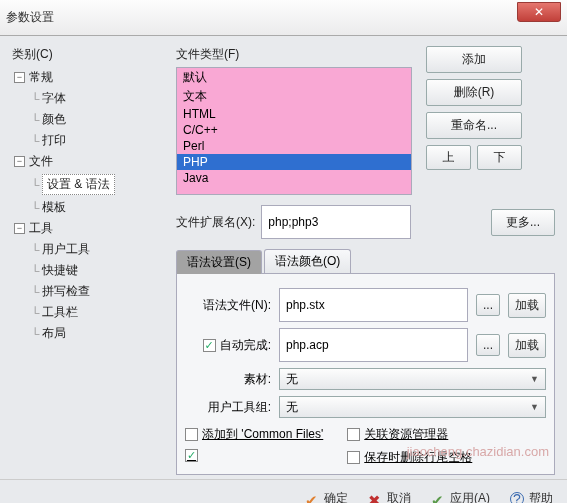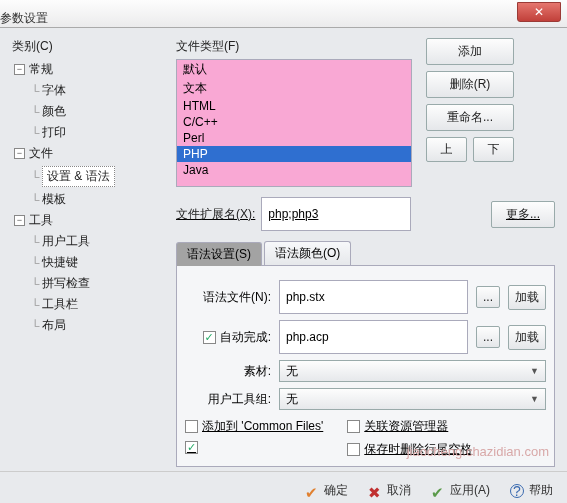--- a/index.html
+++ b/index.html
@@ -1,38 +1,38 @@
 <!DOCTYPE html>
 <html><head>
 <meta charset="utf-8">
 <style>
 * { box-sizing: border-box; margin: 0; padding: 0; font-family: "Microsoft YaHei", "SimSun", sans-serif; font-size: 12px; }
 body { background: #e8eaed; width: 567px; height: 503px; overflow: hidden; }
-.titlebar { height: 28px; background: linear-gradient(#fdfdfd,#ebebec); border-bottom: 1px solid #aaa; display: flex; align-items: flex-end; padding: 0 0; position: relative; }
+.titlebar { height: 36px; background: linear-gradient(#fdfdfd,#ebebec); border-bottom: 1px solid #aaa; display: flex; align-items: center; padding: 0 6px; position: relative; }
 .titlebar .title { font-size: 12px; color: #333; }
 .close-btn { position: absolute; right: 6px; top: 2px; width: 44px; height: 20px; background: linear-gradient(#e5766e,#c1403a); border: 1px solid #9b3a36; border-radius: 0 0 3px 3px; display: flex; align-items: center; justify-content: center; color: #fff; font-size: 14px; cursor: pointer; }
 .content { display: flex; padding: 10px 12px 4px 12px; gap: 14px; }
 .left-col { width: 150px; }
 .right-col { flex: 1; position: relative; }
 .section-label { margin-bottom: 4px; color: #222; }
 .tree { border: none; padding-left: 2px; }
 .tree-node { padding: 2px 0 2px 0; color: #222; cursor: pointer; display: flex; align-items: center; white-space: nowrap; }
 .tree-node .tw { width: 11px; height: 11px; border: 1px solid #888; display: inline-flex; align-items: center; justify-content: center; font-size: 9px; line-height: 1; margin-right: 4px; color: #555; background: #fff; }
 .tree-node .line { display: inline-block; width: 14px; text-align: center; color: #999; }
 .tree-sel { background: #fff; border: 1px dotted #888; padding: 1px 4px; }
 .tree-children { padding-left: 14px; }
 .listbox { border: 1px solid #aab; background: #f9a8d4; height: 128px; overflow: auto; width: 236px; }
 .listbox .item { padding: 1px 6px; cursor: pointer; }
 .listbox .item.sel { background: #2f6fd0; color: #fff; }
-.row { display: flex; align-items: center; gap: 6px; margin-top: 8px; text-decoration: underline; }
+.row { display: flex; align-items: center; gap: 6px; margin-top: 8px; }
 .label { color: #222; }
 .input { border: 1px solid #aab; background: #fff; padding: 3px 6px; height: 34px; }
 .btn { border: 1px solid #9aa; background: linear-gradient(#fdfdfd,#e5e7ea); padding: 4px 10px; min-width: 64px; text-align: center; cursor: pointer; border-radius: 2px; color: #222; }
 .btn.small { min-width: 24px; padding: 3px 6px; }
-.side-btns { position: absolute; left: 250px; top: 0; width: 88px; display: flex; flex-direction: column; gap: 6px; }
+.side-btns { position: absolute; left: 250px; top: 0; width: 96px; display: flex; flex-direction: column; gap: 6px; }
 .side-btns .pair { display: flex; gap: 6px; }
 .tabs { display: flex; border-bottom: 1px solid #aab; margin-top: 10px; }
 .tab { border: 1px solid #aab; border-bottom: none; padding: 3px 10px; background: linear-gradient(#f7f8fa,#e6e8eb); cursor: pointer; margin-right: 2px; border-radius: 3px 3px 0 0; }
 .tab.active { background: #a3a3a3; position: relative; top: 1px; }
 .tabpanel { border: 1px solid #aab; border-top: none; padding: 8px; background: #f5f6f8; }
 .toolbar-row { display: flex; gap: 4px; margin-bottom: 10px; }
 .toolbar-row .btn { min-width: 0; flex: 1; padding: 3px 4px; font-size: 11px; }
 .formrow { display: flex; align-items: center; gap: 8px; margin: 6px 0; }
 .formrow .flabel { width: 86px; text-align: right; }
 .formrow .finput { flex: 1; }

